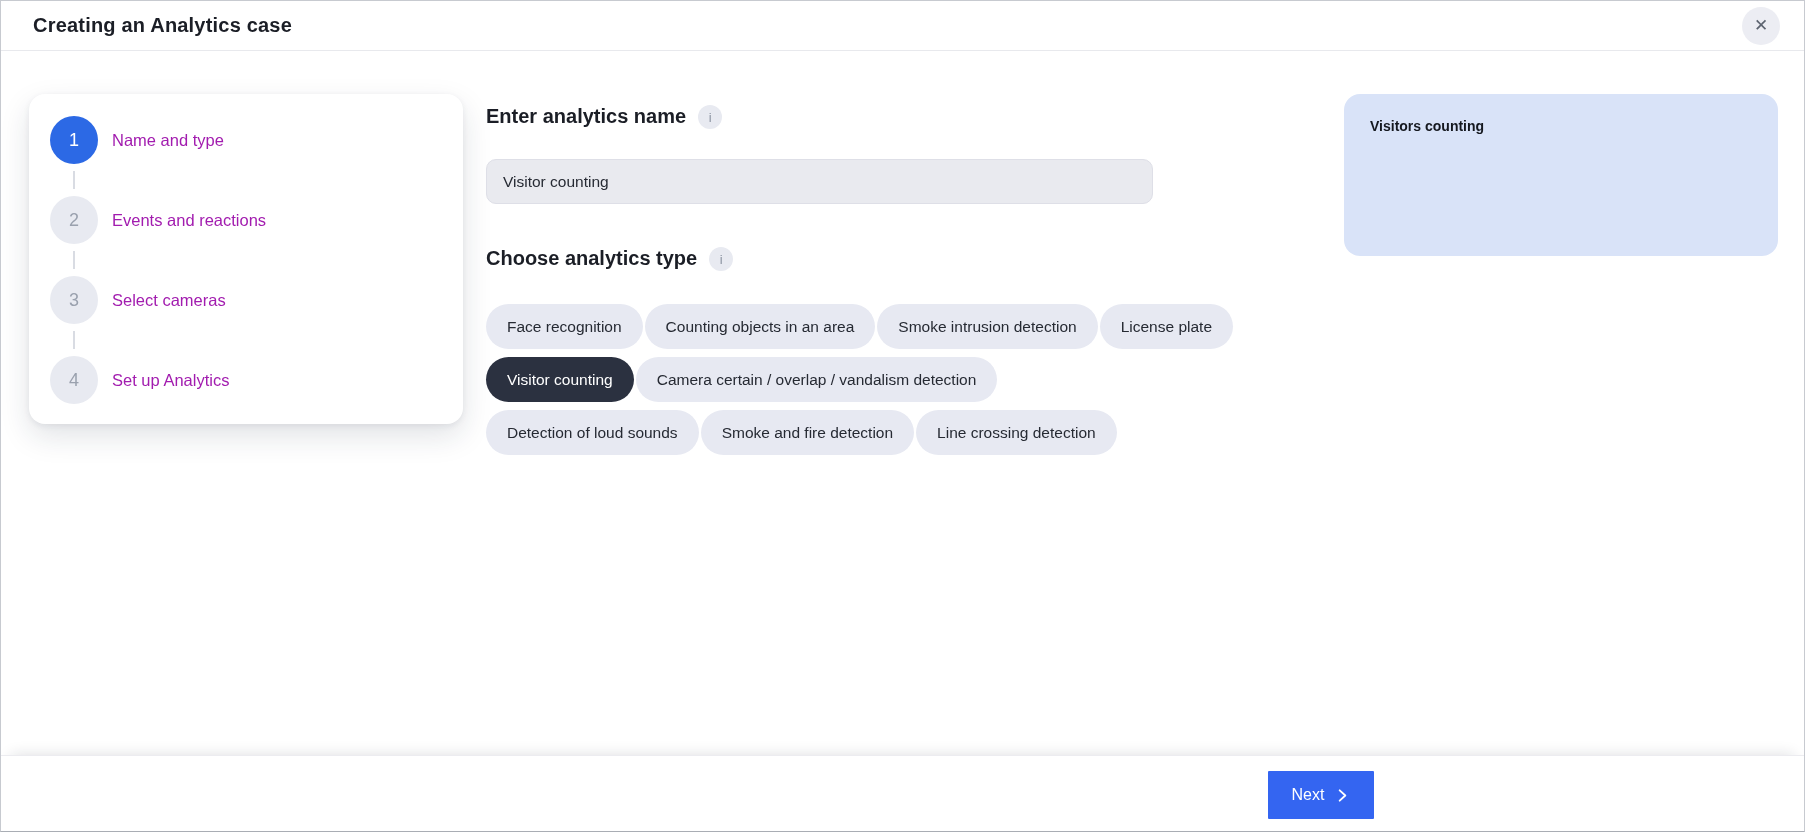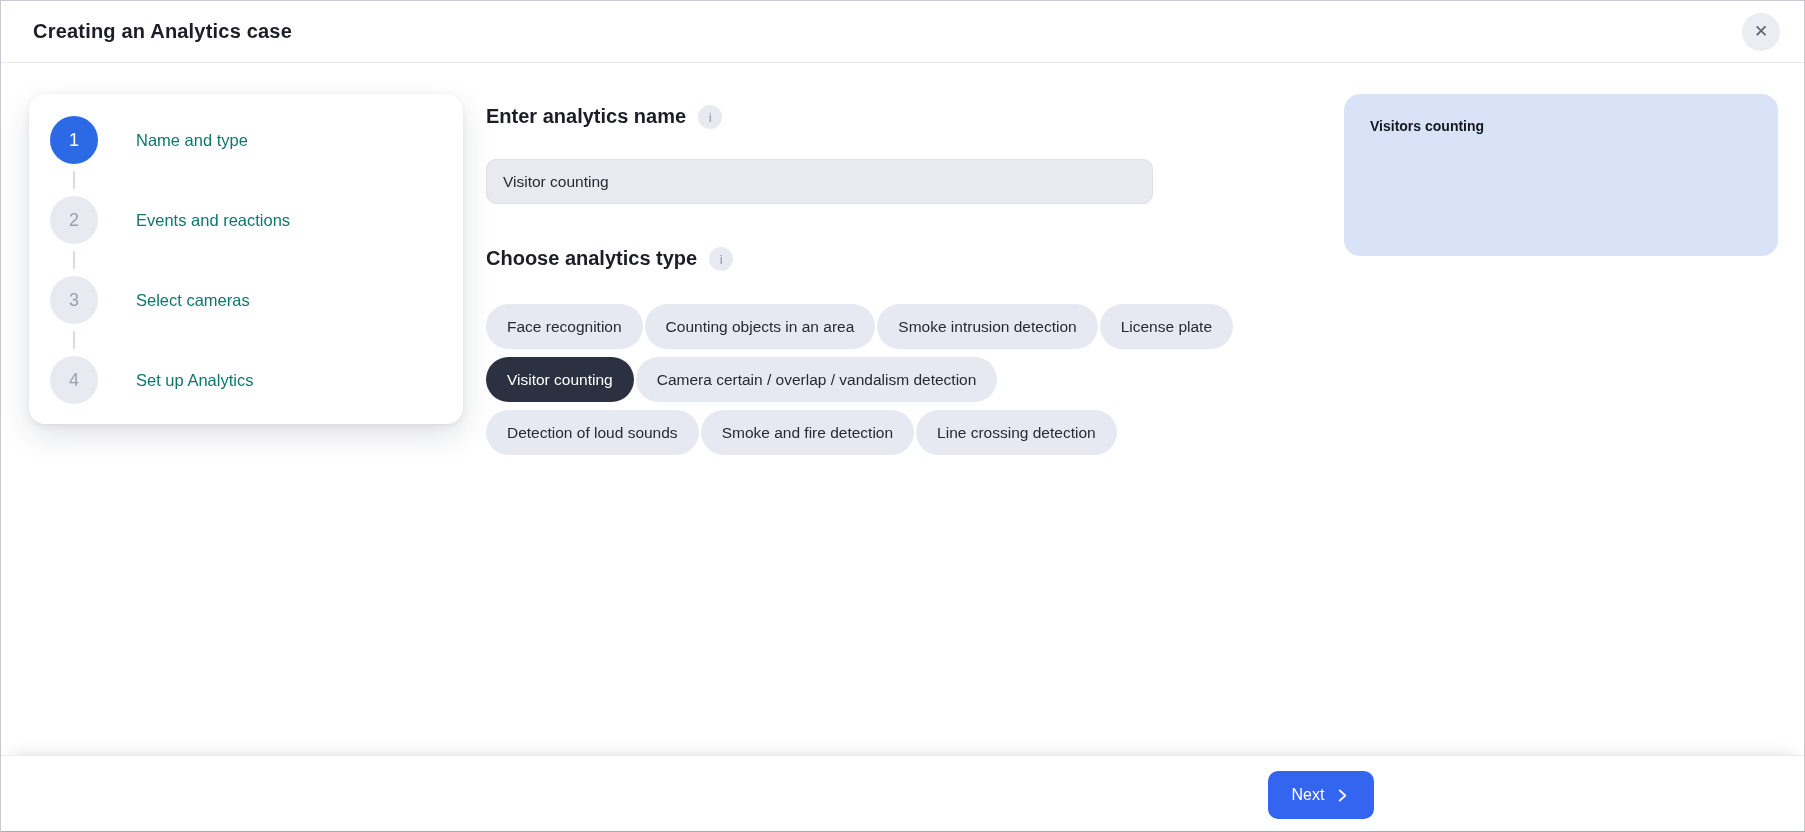--- a/index.html
+++ b/index.html
@@ -6,21 +6,21 @@
   html,body { background:#f4f5f7; }
   body { font-family:"Liberation Sans", sans-serif; }
 
   .window {
     position:relative; width:1805px; height:832px; background:#fff;
     border:1px solid #c7cad0; border-bottom-color:#a9adb4; overflow:hidden;
   }
 
   
   .header {
-    position:absolute; top:0; left:0; right:0; height:62px; background:#fff;
+    position:absolute; top:0; left:0; right:0; height:50px; background:#fff;
     border-bottom:1px solid #e8e9ed; display:flex; align-items:center;
     justify-content:space-between; padding:0 24px 0 32px; z-index:5;
   }
   .page-title { font-size:20px; font-weight:700; color:#1b1e26; letter-spacing:.2px; }
   .close-btn {
     width:38px; height:38px; border-radius:50%; background:#ecedf3; border:none;
     display:flex; align-items:center; justify-content:center; cursor:pointer;
   }
   .close-glyph { font-size:17px; color:#5d6470; line-height:1; }
 
@@ -33,21 +33,21 @@
     background:#fff; border-radius:16px; padding:22px 24px 20px 21px;
     box-shadow:0 2px 6px rgba(25,35,58,.07), 0 12px 30px rgba(25,35,58,.13);
   }
   .step-row { display:flex; align-items:center; gap:14px; height:48px; }
   .step-circle {
     width:48px; height:48px; border-radius:50%; flex:0 0 48px;
     display:flex; align-items:center; justify-content:center;
     background:#e8eaf1; color:#9aa1ae; font-size:18px;
   }
   .step-row.active .step-circle { background:#2c69e5; color:#fff; }
-  .step-label { font-size:16.5px; color:#0f766e;margin-left:24px; }
+  .step-label { font-size:16.5px; color:#a21caf; }
   .step-connector { width:2px; height:18px; background:#d9dce3; margin:7px 0 7px 23px; }
 
   
   .main { position:absolute; left:485px; top:0; width:860px; }
   .section-heading {
     display:flex; align-items:flex-start; gap:12px;
     font-size:20px; font-weight:700; color:#1b1e26;
   }
   .heading-name { position:absolute; top:41px; left:0; }
   .heading-type { position:absolute; top:183px; left:0; }
@@ -80,21 +80,21 @@
   .info-panel-desc { font-size:15.5px; color:#23262e; line-height:1.42; }
 
   
   .footer {
     position:absolute; left:0; right:0; bottom:0; height:76px; background:#fff;
     border-top:1px solid #ececf0;
     box-shadow:0 -10px 14px -10px rgba(20,25,40,.14);
   }
   .next-btn {
     position:absolute; left:1267px; top:15px; width:106px; height:48px;
-    background:#3465f1; color:#fff; border:none; border-radius:10px;
+    background:#3465f1; color:#fff; border:none; border-radius:1px;
     display:flex; align-items:center; justify-content:center; gap:11px;
     font-family:"Liberation Sans", sans-serif; font-size:16px; cursor:pointer;
   }
   .chevron-right { display:flex; }
 </style>
 </head>
 <body>
 
 <div class="window">
 

